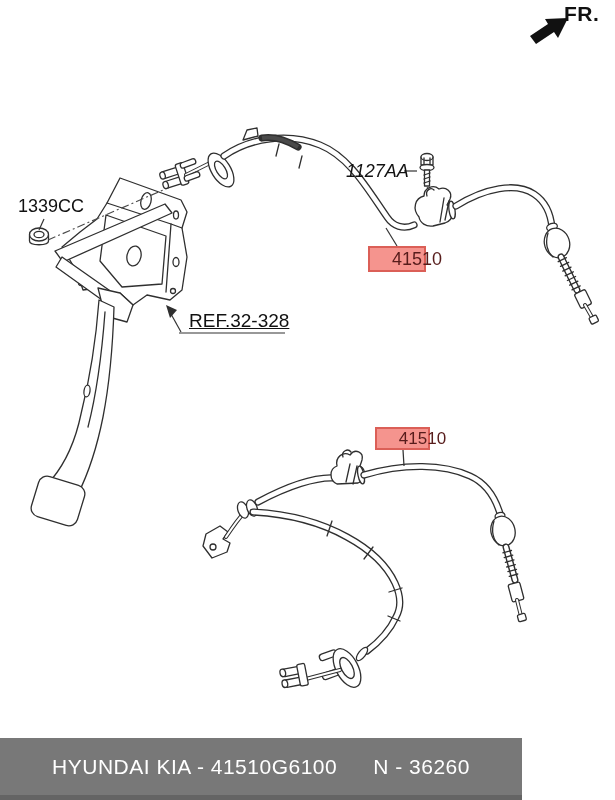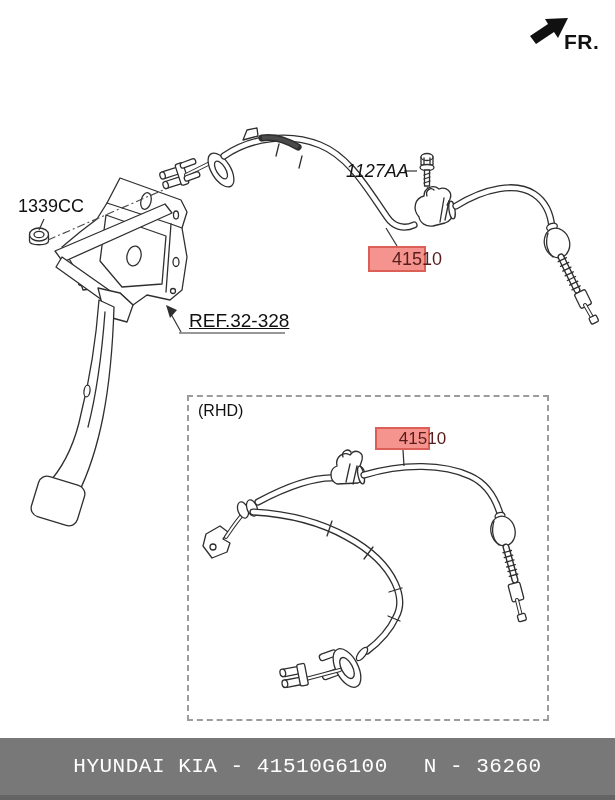--- a/index.html
+++ b/index.html
@@ -11,33 +11,33 @@
   .to{stroke:#2f2f2f;stroke-width:7.2;fill:none;stroke-linecap:round;}
   .ti{stroke:#ffffff;stroke-width:4.6;fill:none;stroke-linecap:round;}
   .ro{stroke:#2f2f2f;stroke-width:4;fill:none;stroke-linecap:round;}
   .ri{stroke:#ffffff;stroke-width:2;fill:none;stroke-linecap:round;}
   .dd{stroke:#4a4a4a;fill:none;stroke-width:1.1;stroke-dasharray:8 3 2 3;}
   .ldr{stroke:#333;fill:none;stroke-width:1.2;}
   .lbl{position:absolute;white-space:nowrap;line-height:1;}
   .lbl-1127{left:346px;top:162px;font-size:18px;font-style:italic;}
   .lbl-1339{left:18px;top:197px;font-size:18px;}
   .lbl-ref{left:189px;top:311px;font-size:19px;text-decoration:underline;}
-  .lbl-fr{left:564px;top:3px;font-size:21px;font-weight:bold;letter-spacing:.5px;margin-top:28px;}
+  .lbl-fr{left:564px;top:3px;font-size:21px;font-weight:bold;letter-spacing:.5px;}
   .lbl-rhd{left:9px;top:6px;font-size:16px;}
   .rhd-panel{position:absolute;left:187px;top:395px;width:362px;height:326px;
              border:2px dashed #9c9c9c;box-sizing:border-box;}
   .part-box{position:absolute;display:flex;align-items:center;justify-content:center;
             background:var(--highlight-fill,#f5948e);border:2px solid var(--highlight-border,#db5f57);
             color:var(--highlight-text,#571c1b);box-sizing:border-box;cursor:pointer;padding-left:40px;}
   .part-box.main{left:368px;top:246px;width:58px;height:26px;font-size:18px;}
   .part-box.rhd{left:375px;top:427px;width:55px;height:23px;font-size:17px;}
-  .footer{position:absolute;left:0;top:738px;width:615px;height:62px;box-sizing:border-box;
+  .footer{position:absolute;left:0;top:738px;width:522px;height:62px;box-sizing:border-box;
           background:var(--footer-bg,#787878);border-bottom:5px solid #646464;
           display:flex;align-items:center;justify-content:center;gap:36px;
-          color:var(--footer-text,#fff);font-size:21px;letter-spacing:.5px;font-family:Liberation Mono, monospace;}
+          color:var(--footer-text,#fff);font-size:21px;letter-spacing:.5px;}
 </style>
 </head>
 <body>
 
 <div class="stage">
 
   <svg class="art" width="615" height="800" viewBox="0 0 615 800">
 
     <g>
       <path class="fw" d="M120,178 L181,200 L187,212 L182,228 L187,257 L182,290 L170,300 L147,295 L133,305 L120,293 L110,300 L98,288 L83,290 L77,272 L62,247 L80,232 L97,219 L107,203 Z"></path>
@@ -197,23 +197,20 @@
       <path class="ldr" d="M44,219 L39,230"></path>
       <path class="ldr" d="M397,246 L386,228"></path>
       <path class="ldr" d="M403,450 L404,466"></path>
       <path class="ldr" d="M179,333 L285,333"></path>
       <path class="ldr" d="M181,332 L171,314"></path>
       <polygon points="166,305 177,310 170,318" fill="#2f2f2f"></polygon>
     </g>
     <polygon points="530,36 548,24 545,19 568,18 558,38 554,32 536,44" fill="#111"></polygon>
   </svg>
 
-  <div class="rhd-panel">
-    <div class="lbl lbl-rhd">(RHD)</div>
-  </div>
 
   <div class="lbl lbl-fr">FR.</div>
   <div class="lbl lbl-1127">1127AA</div>
   <div class="lbl lbl-1339">1339CC</div>
   <div class="lbl lbl-ref">REF.32-328</div>
 
   <div class="part-box main">41510</div>
   <div class="part-box rhd">41510</div>
 
   <div class="footer">

